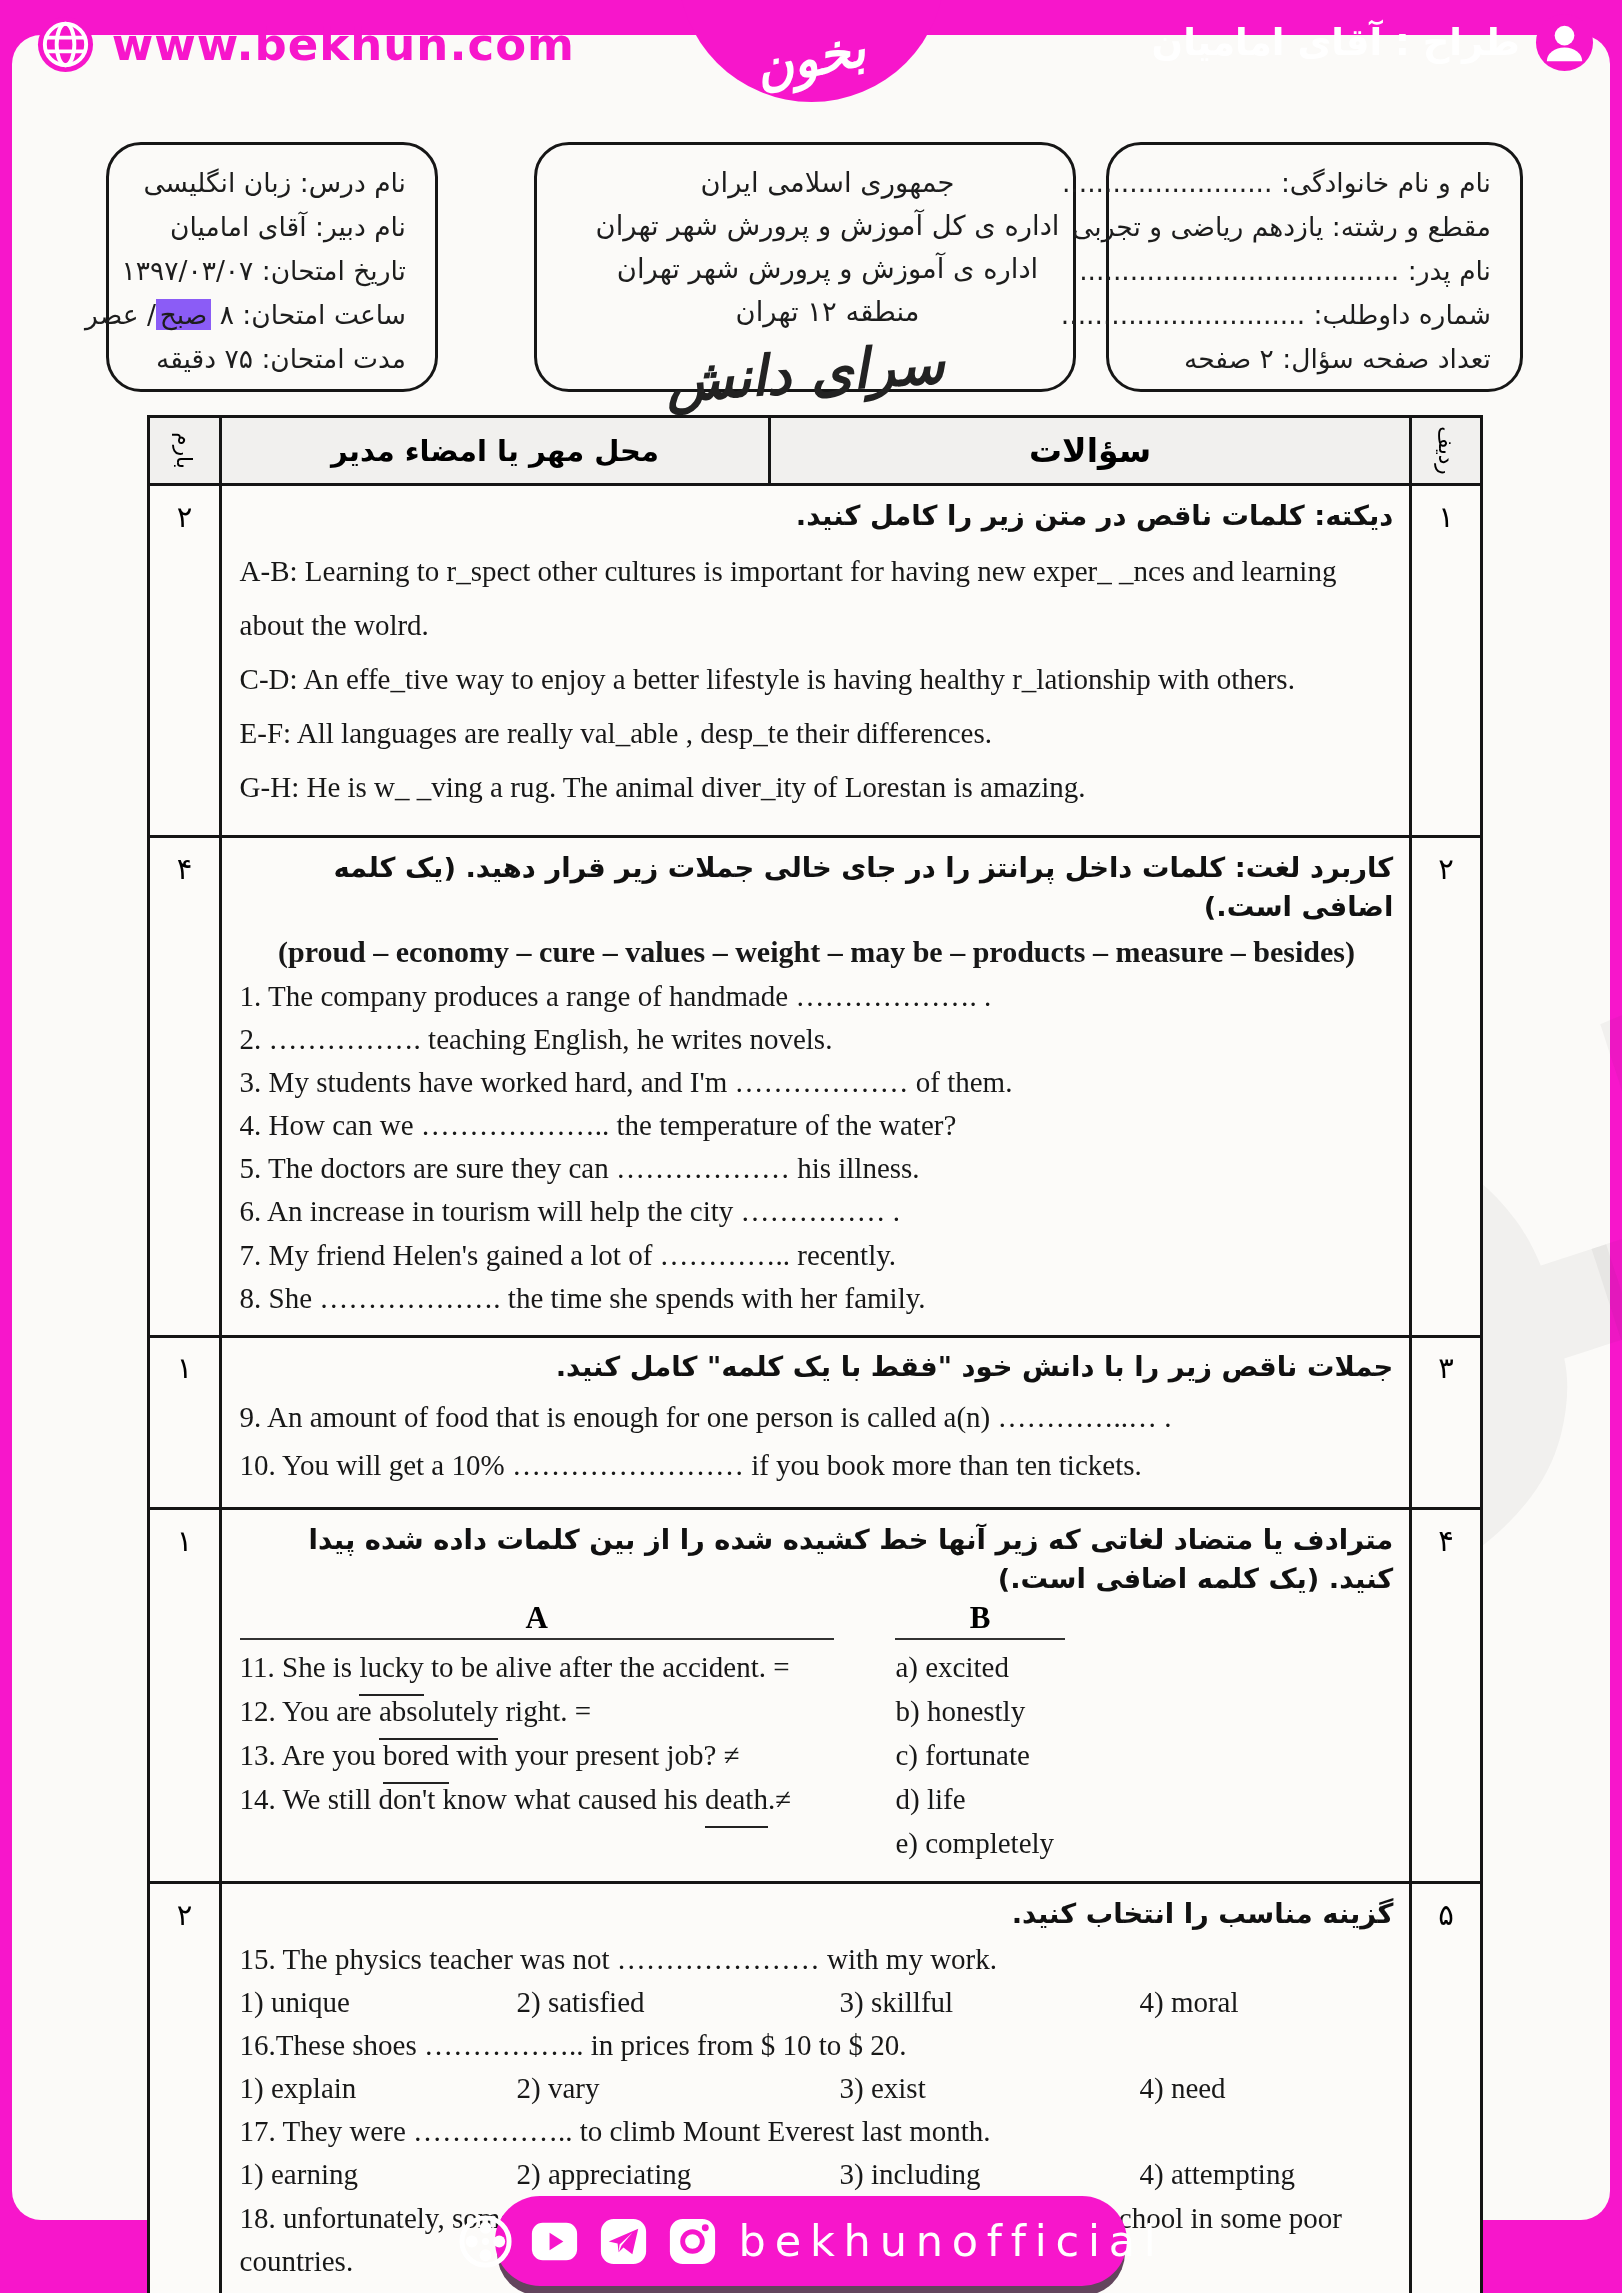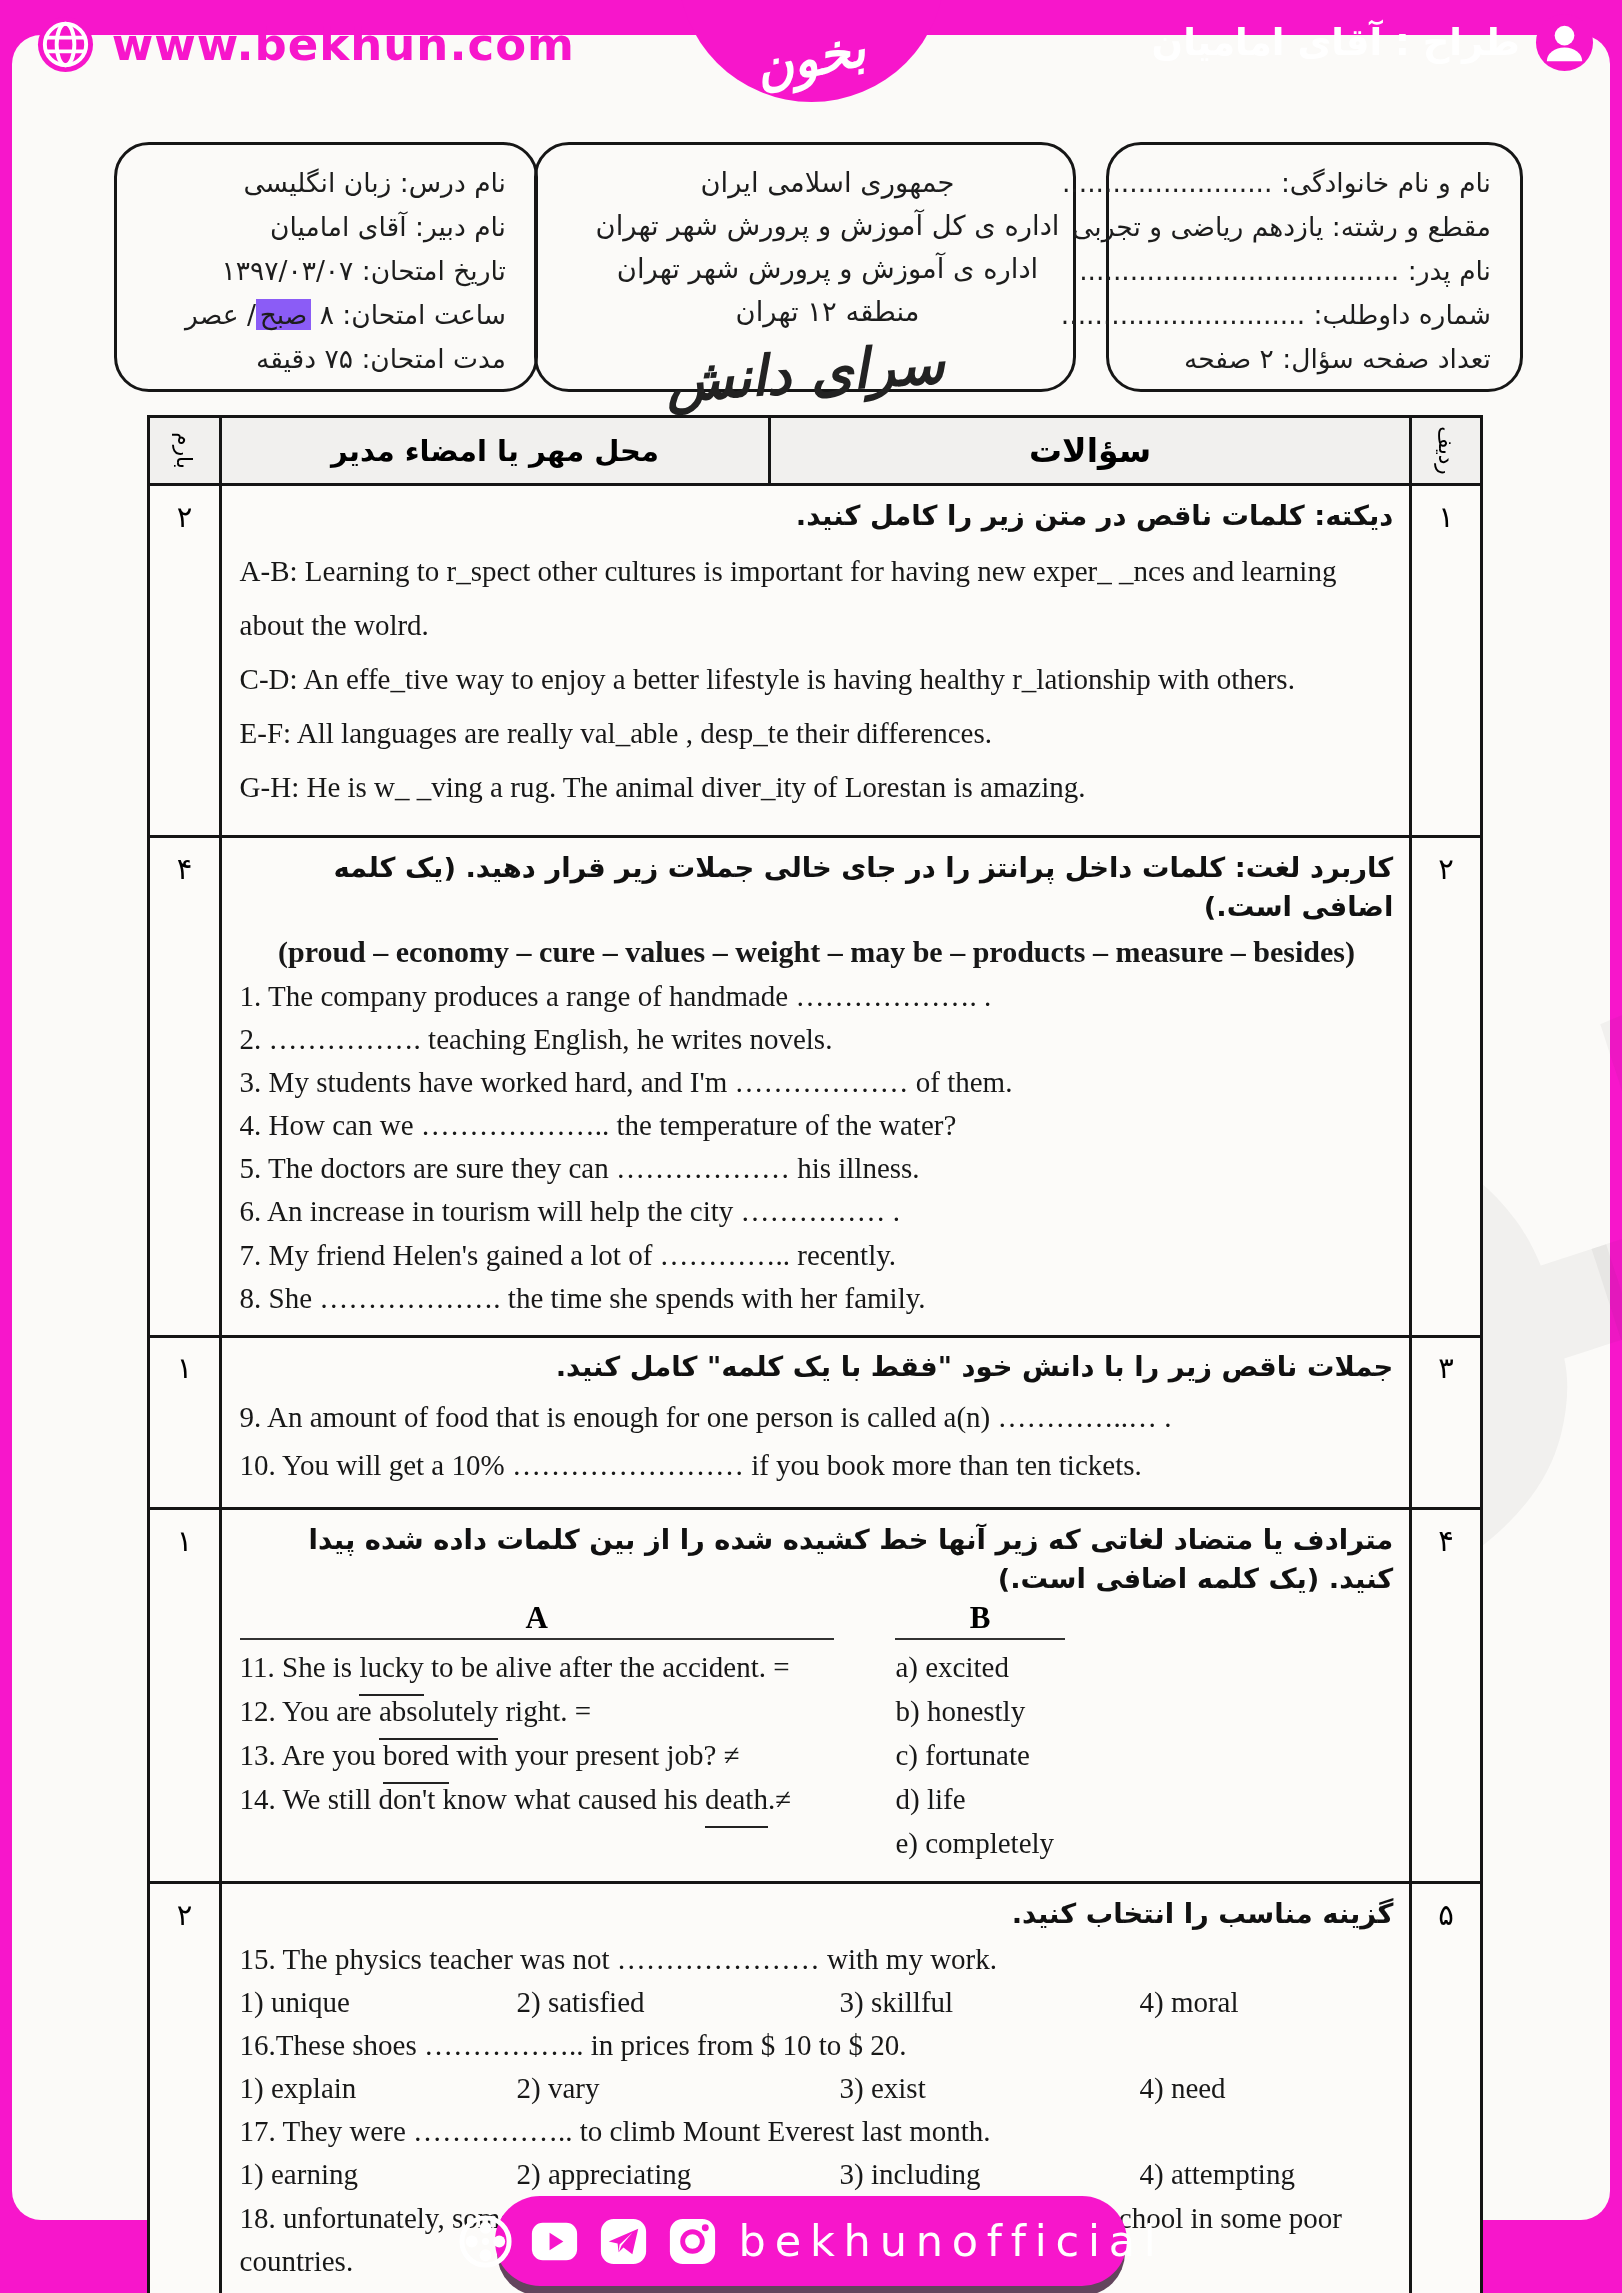--- a/index.html
+++ b/index.html
@@ -16,21 +16,21 @@
   .designer-block{position:absolute;right:27.4px;top:11.8px;display:flex;align-items:center;gap:13.7px;z-index:6;direction:rtl;}
   .designer-text{color:#ffffff;font-size:37px;font-weight:800;}
   .notch-circle{position:absolute;left:678px;top:-165px;width:267px;height:267px;border-radius:50%;
                 background:#f716cb;z-index:5;display:flex;align-items:flex-end;justify-content:center;}
   .notch-logo{color:#fff;font-size:51px;font-weight:800;transform:rotate(-12deg);padding-bottom:13.7px;
               font-style:italic;}
 
   
   .ibox{position:absolute;border:3.4px solid #161616;border-radius:35px;background:transparent;
         font-size:26.5px;color:#1d1d1d;z-index:4;}
-  .ibox-left{left:106px;top:142px;width:424px;height:250px;direction:rtl;padding:15.7px 29px 0 9.8px;box-sizing:border-box;margin-left:8px;}
+  .ibox-left{left:106px;top:142px;width:332px;height:250px;direction:rtl;padding:15.7px 29px 0 9.8px;box-sizing:border-box;}
   .ibox-center{left:534px;top:142px;width:542px;height:250px;text-align:center;padding-top:15.7px;box-sizing:border-box;}
   .ibox-right{left:1106px;top:142px;width:417px;height:250px;direction:rtl;padding:15.7px 29px 0 9.8px;box-sizing:border-box;}
   .iline{line-height:44px;white-space:nowrap;}
   .hl{background:#8b5cf6;padding:0 3.9px;}
   .center-line{line-height:43px;font-size:27.4px;padding-left:45px;}
   .school-logo{font-size:55px;font-weight:700;font-style:italic;margin-top:7.8px;
                font-family:"DejaVu Serif",serif;transform:rotate(-4deg);color:#222;}
 
   
   .watermark{position:absolute;left:421px;top:686px;font-size:765px;color:rgba(60,55,50,0.05);

